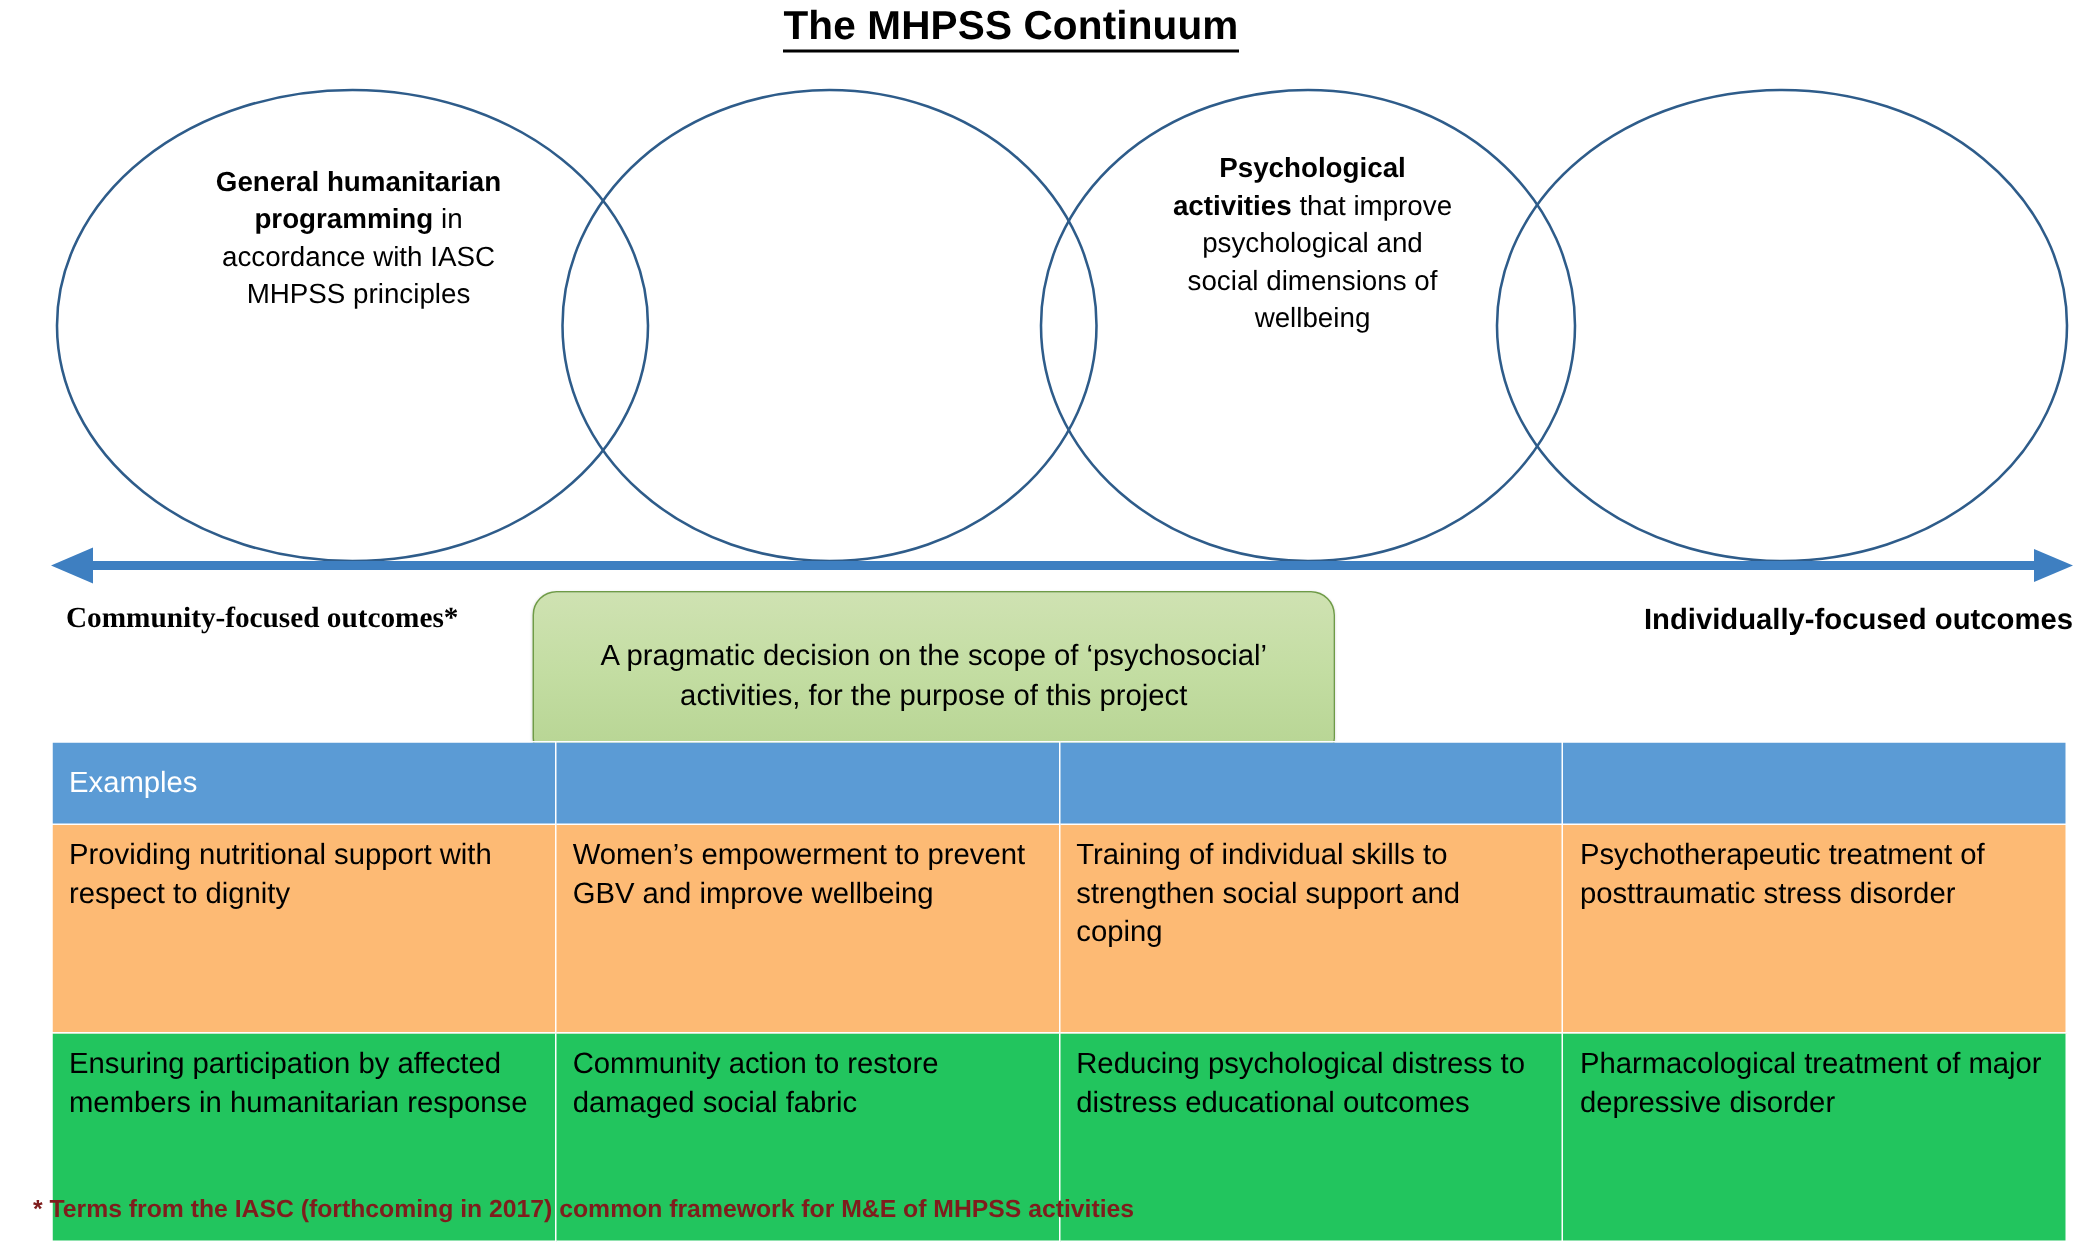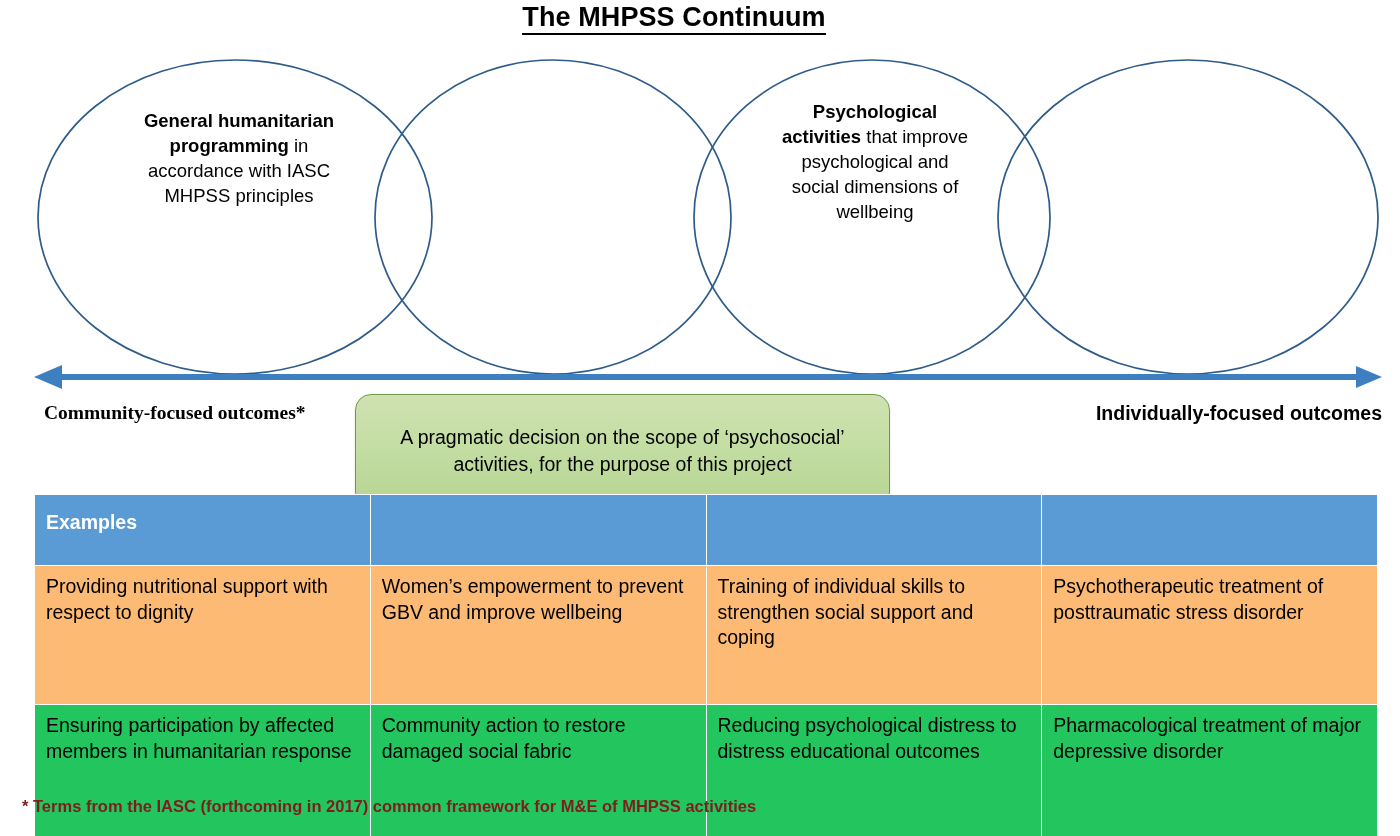--- a/index.html
+++ b/index.html
@@ -115,24 +115,24 @@
   #examples-table td {
     vertical-align: top;
     padding: 8px 11px 10px 11px;
     font-size: 19.5px;
     line-height: 1.31;
     border: 1.5px solid #ffffff;
   }
   #examples-table thead td {
     background: #5B9BD5;
     color: #ffffff;
-    font-weight: bold;
+    font-weight: normal;
     height: 42px;
     padding-top: 7px;
-    padding-bottom: 21px;
+    padding-bottom: 5px;
     vertical-align: middle;
   }
   #examples-table tbody tr.row-a td { background: #fdba74; }
   #examples-table tbody tr.row-b td { background: #22c55e; }
   #examples-table tbody td { height: 120px; }
 
   
   #footnote {
     position: absolute;
     left: 22px;

